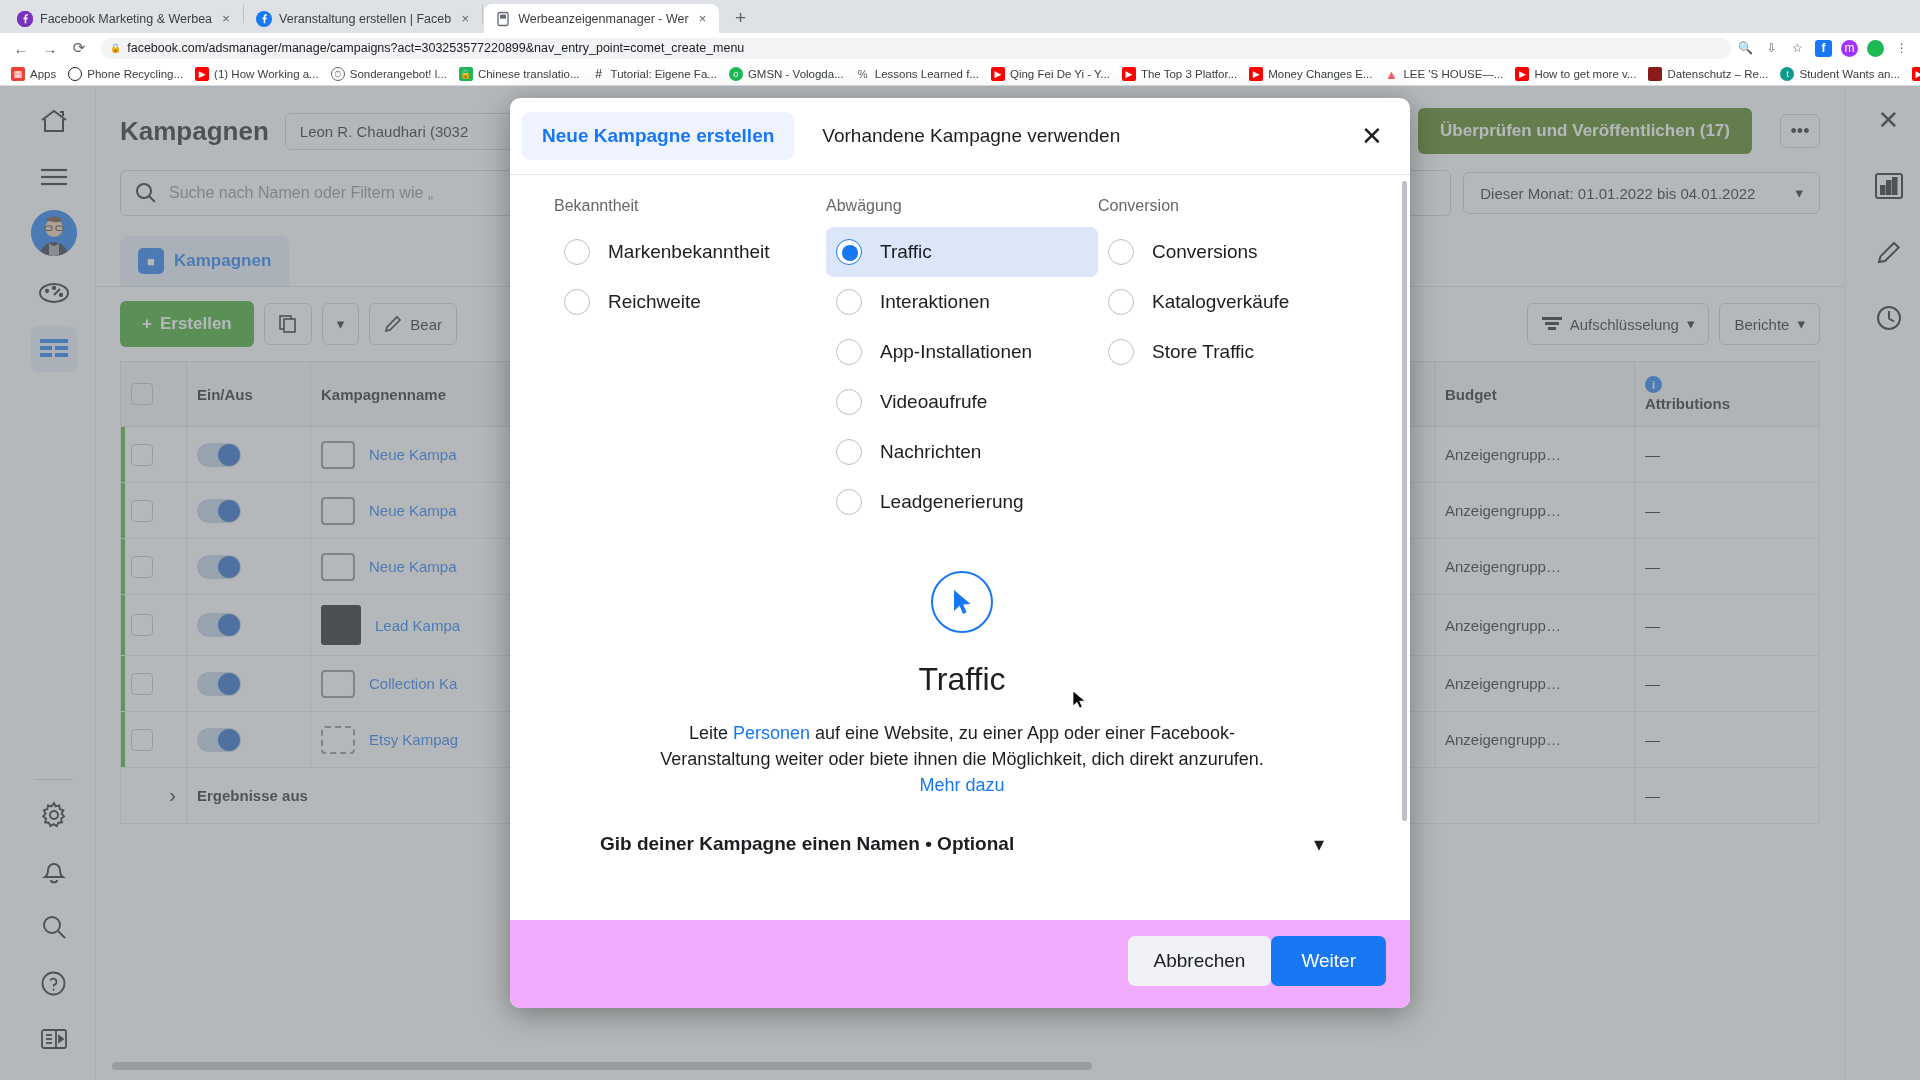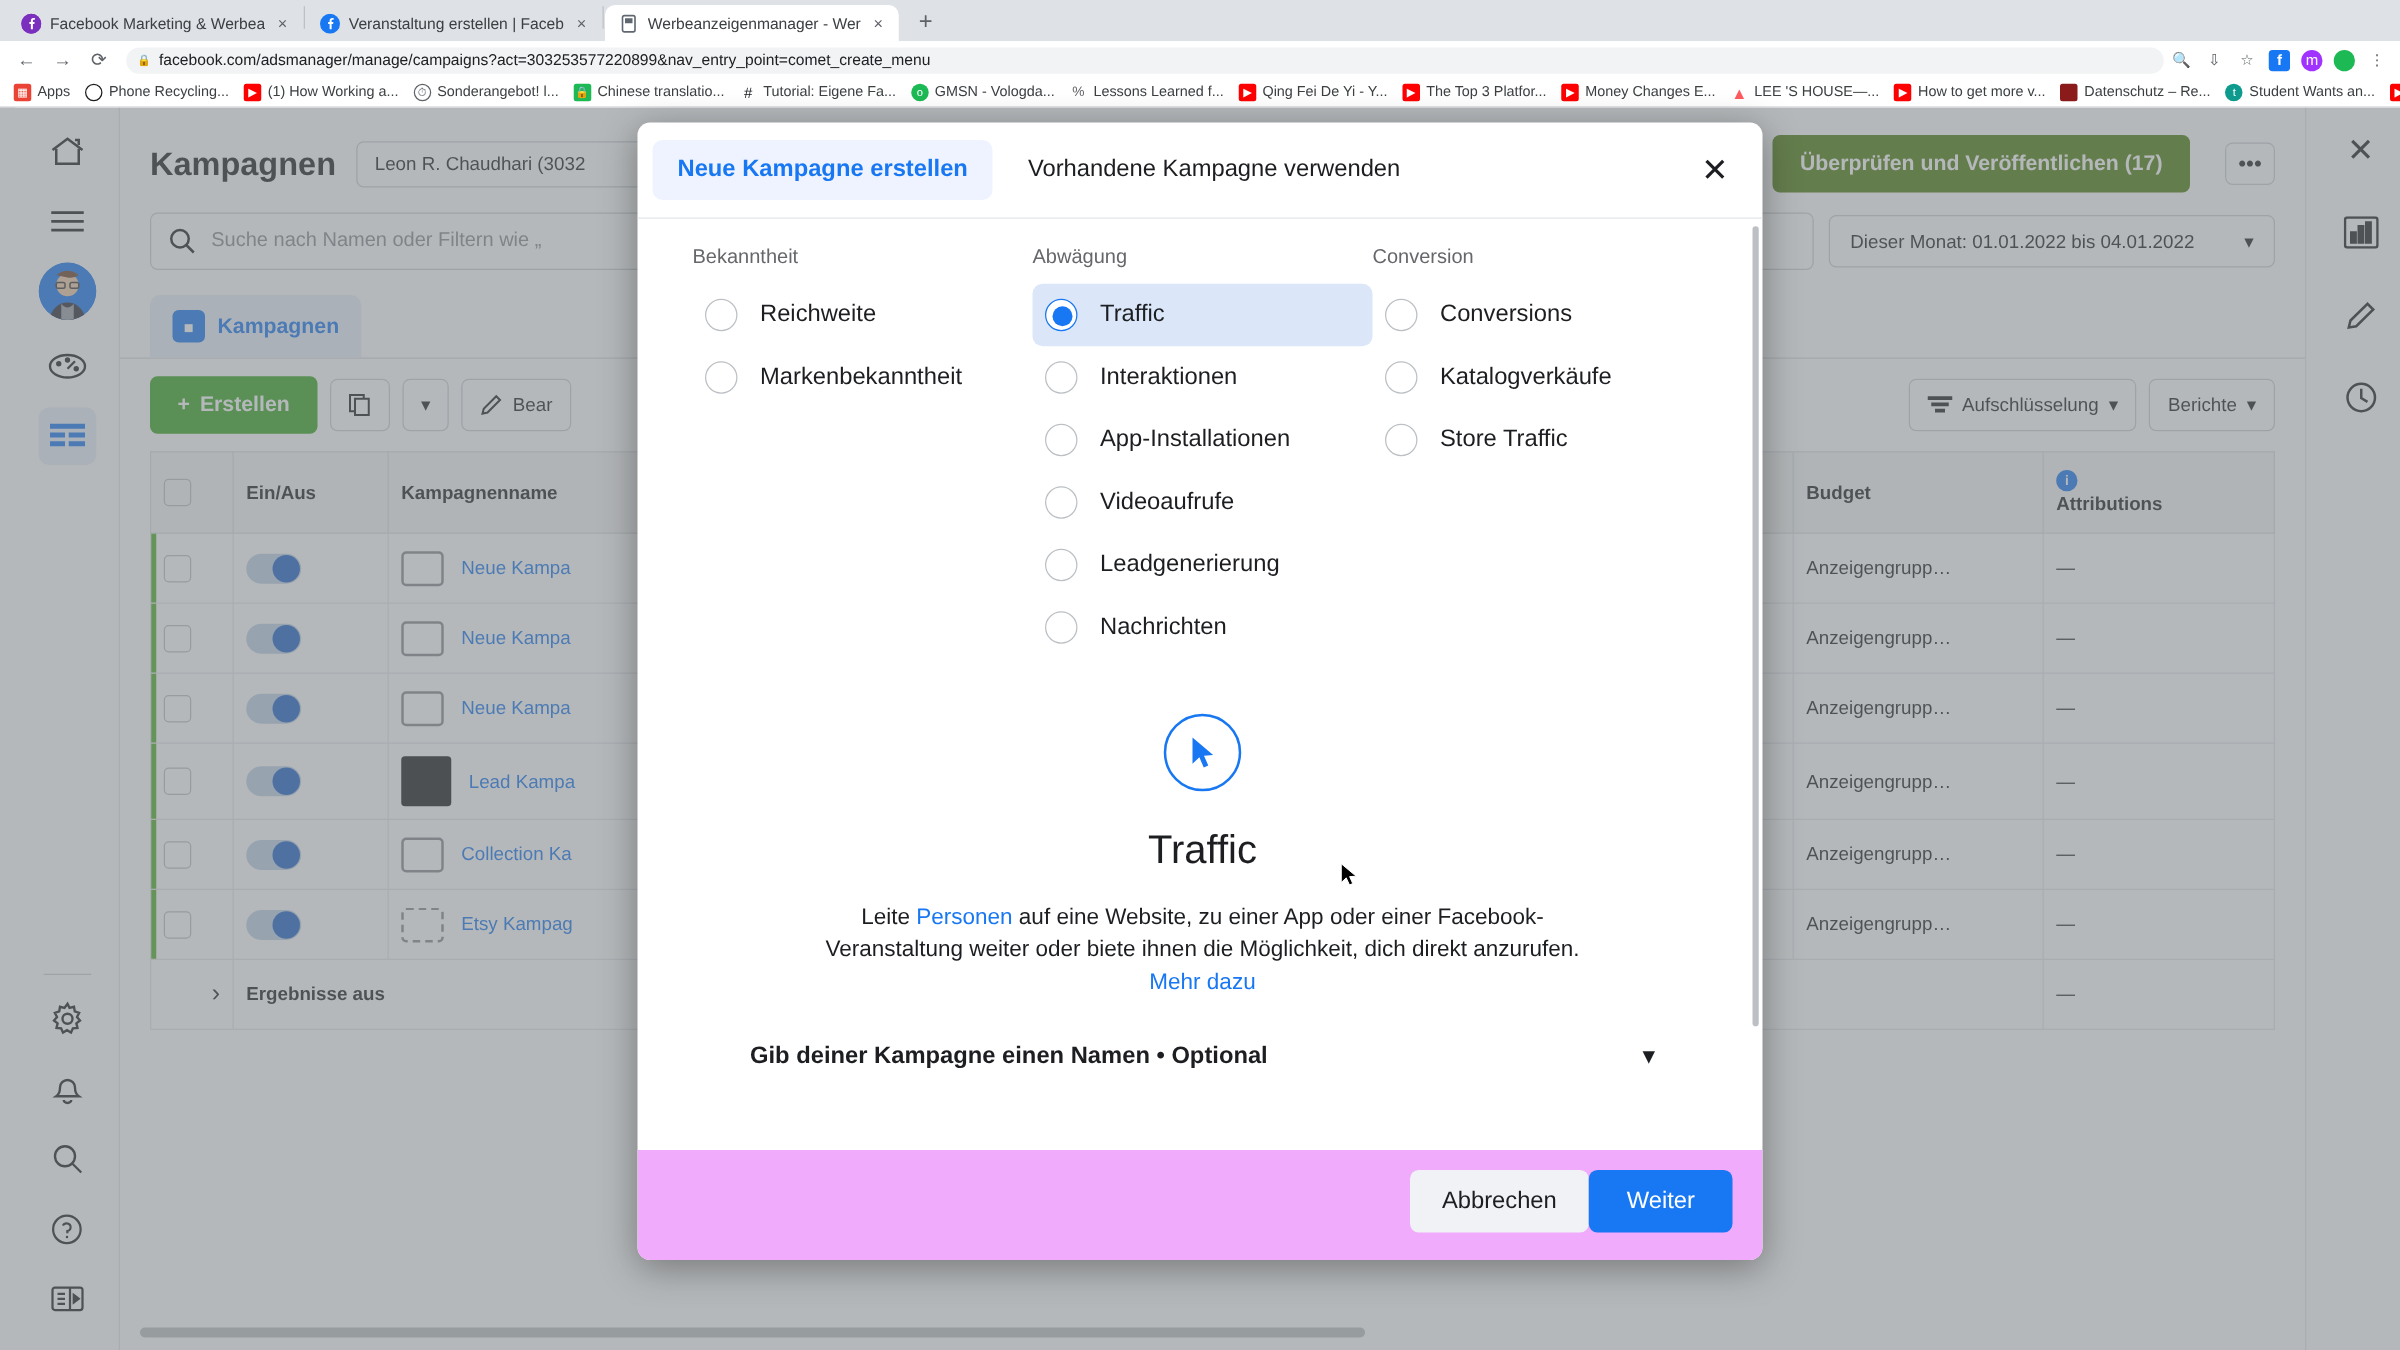--- a/index.html
+++ b/index.html
@@ -674,25 +674,25 @@
     </div>
 
     <div class="mbody">
       <div class="mscroll">
         <div class="cols">
 
           <div class="col">
             <div class="colhead">Bekanntheit</div>
             <div class="opt">
               <span class="radio"></span>
+              <span>Markenbekanntheit</span>
+            </div>
+            <div class="opt">
+              <span class="radio"></span>
               <span>Reichweite</span>
-            </div>
-            <div class="opt">
-              <span class="radio"></span>
-              <span>Markenbekanntheit</span>
             </div>
           </div>
 
           <div class="col">
             <div class="colhead">Abwägung</div>
             <div class="opt sel">
               <span class="radio on"></span>
               <span>Traffic</span>
             </div>
             <div class="opt">
@@ -702,25 +702,25 @@
             <div class="opt">
               <span class="radio"></span>
               <span>App-Installationen</span>
             </div>
             <div class="opt">
               <span class="radio"></span>
               <span>Videoaufrufe</span>
             </div>
             <div class="opt">
               <span class="radio"></span>
+              <span>Nachrichten</span>
+            </div>
+            <div class="opt">
+              <span class="radio"></span>
               <span>Leadgenerierung</span>
-            </div>
-            <div class="opt">
-              <span class="radio"></span>
-              <span>Nachrichten</span>
             </div>
           </div>
 
           <div class="col">
             <div class="colhead">Conversion</div>
             <div class="opt">
               <span class="radio"></span>
               <span>Conversions</span>
             </div>
             <div class="opt">

